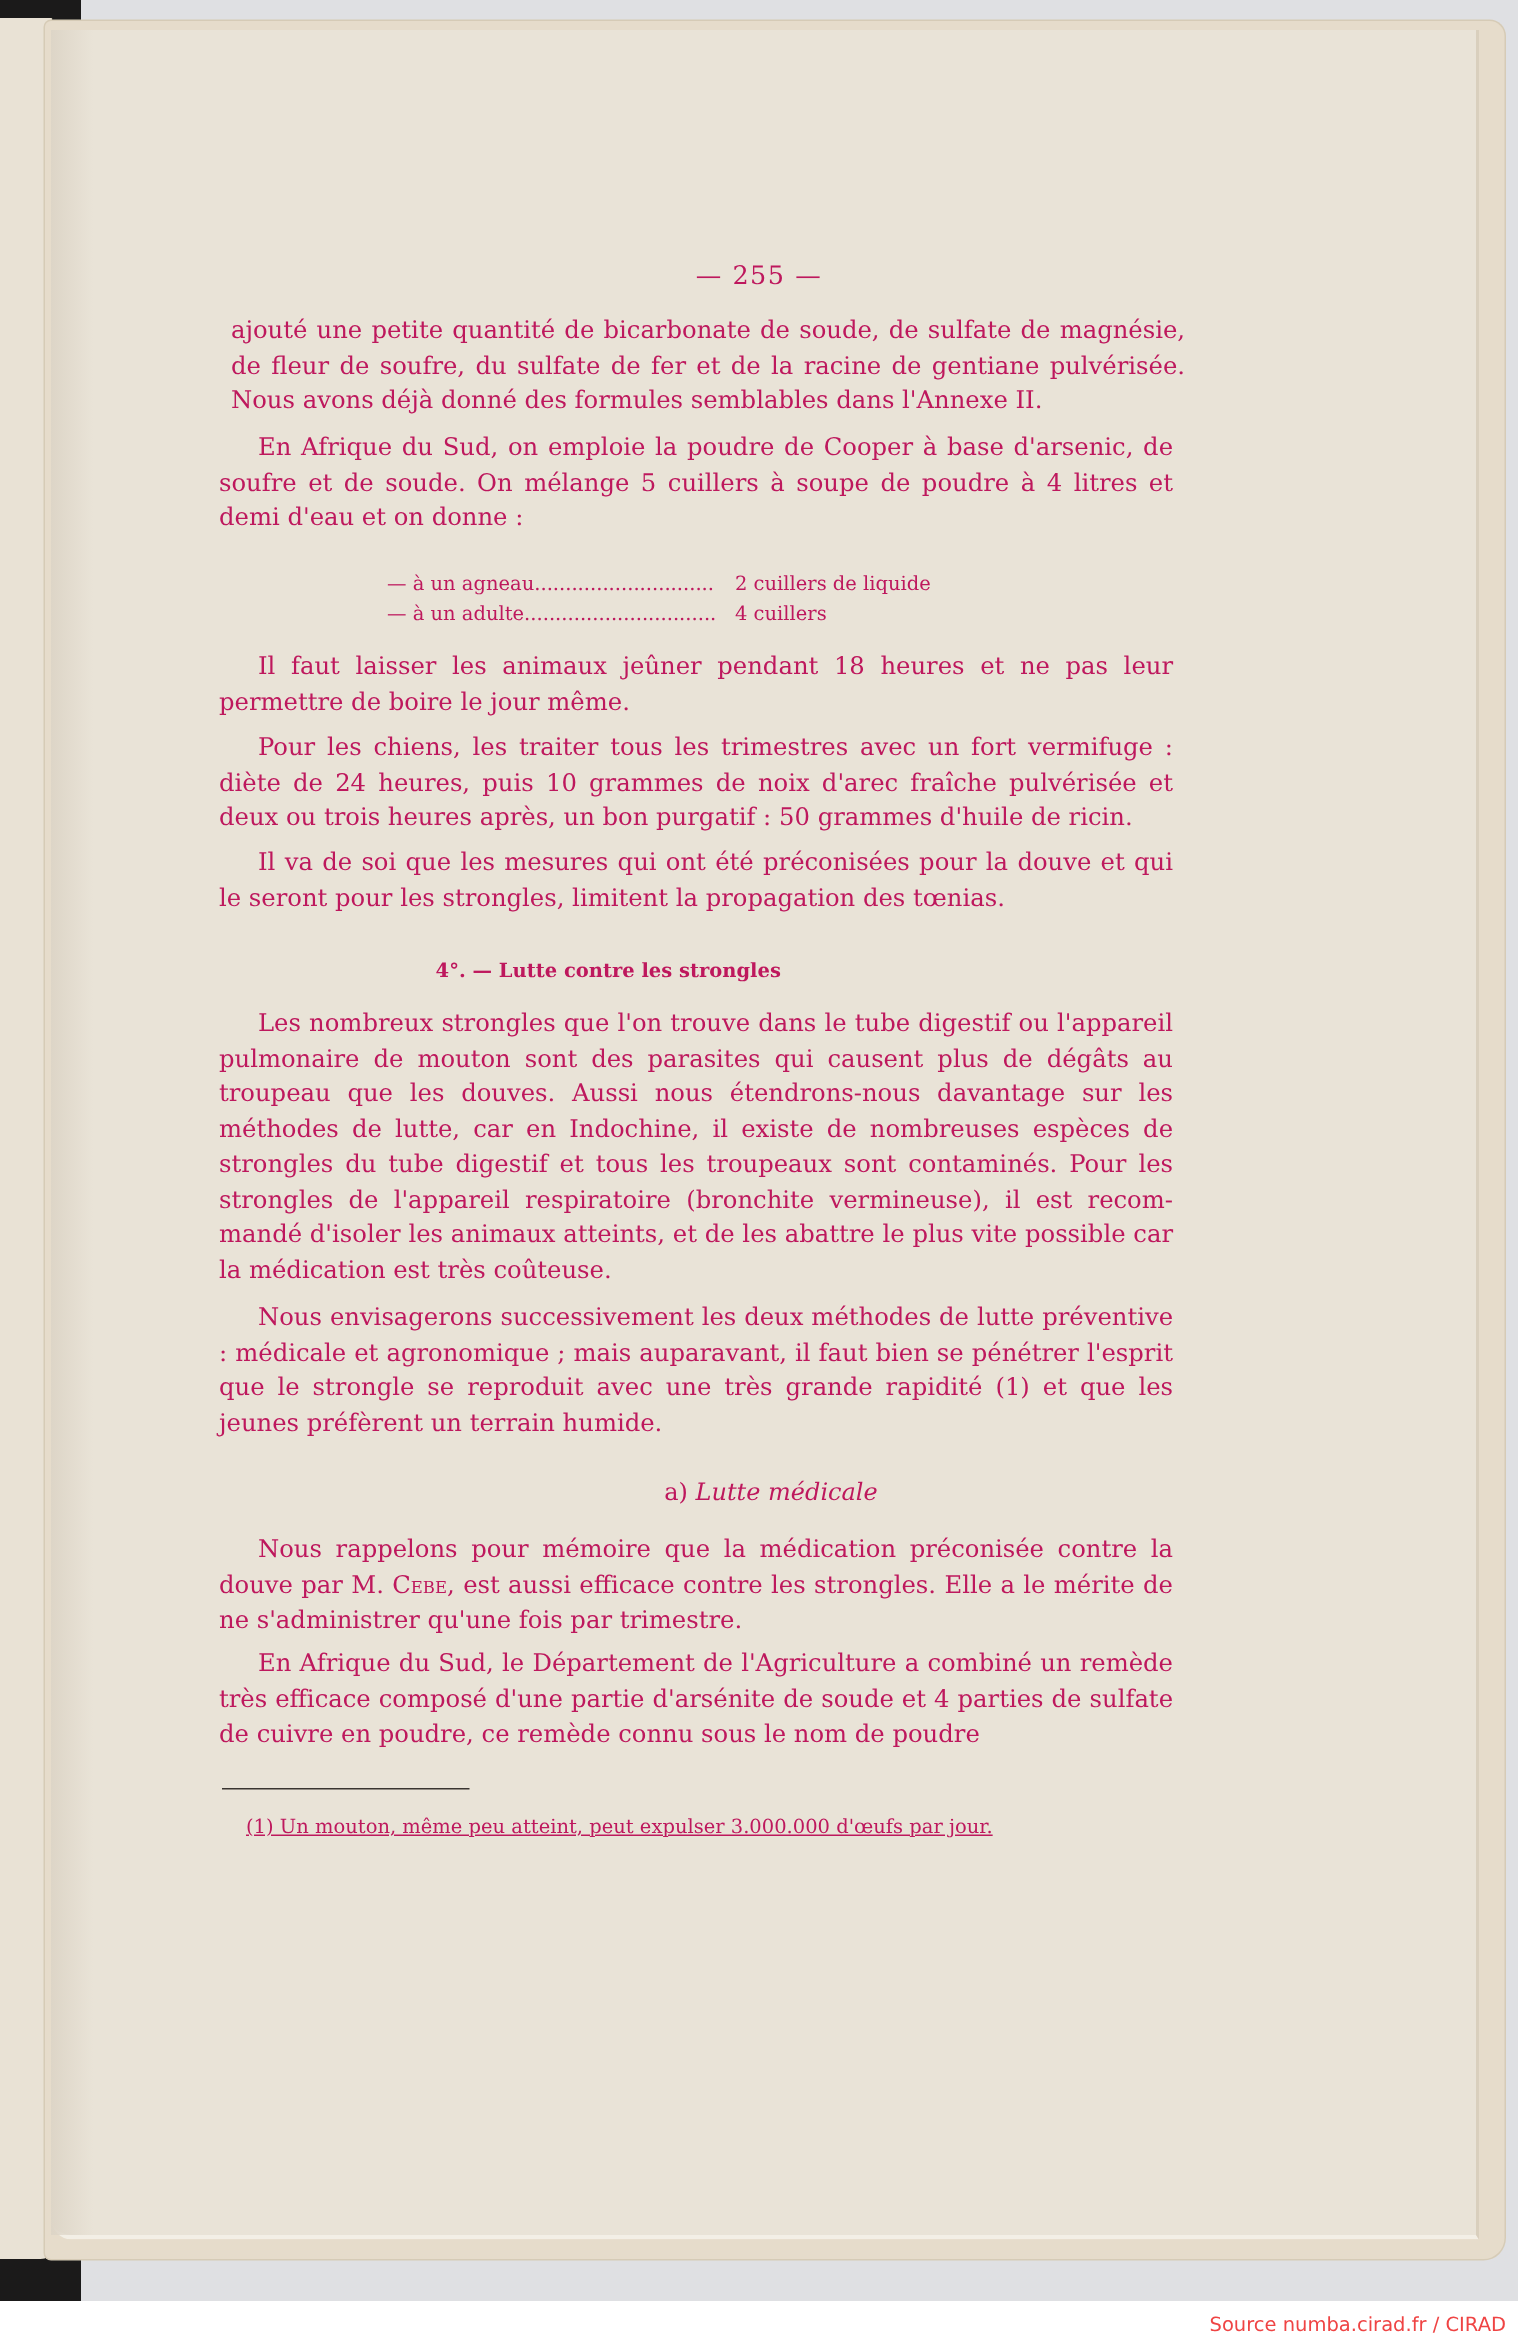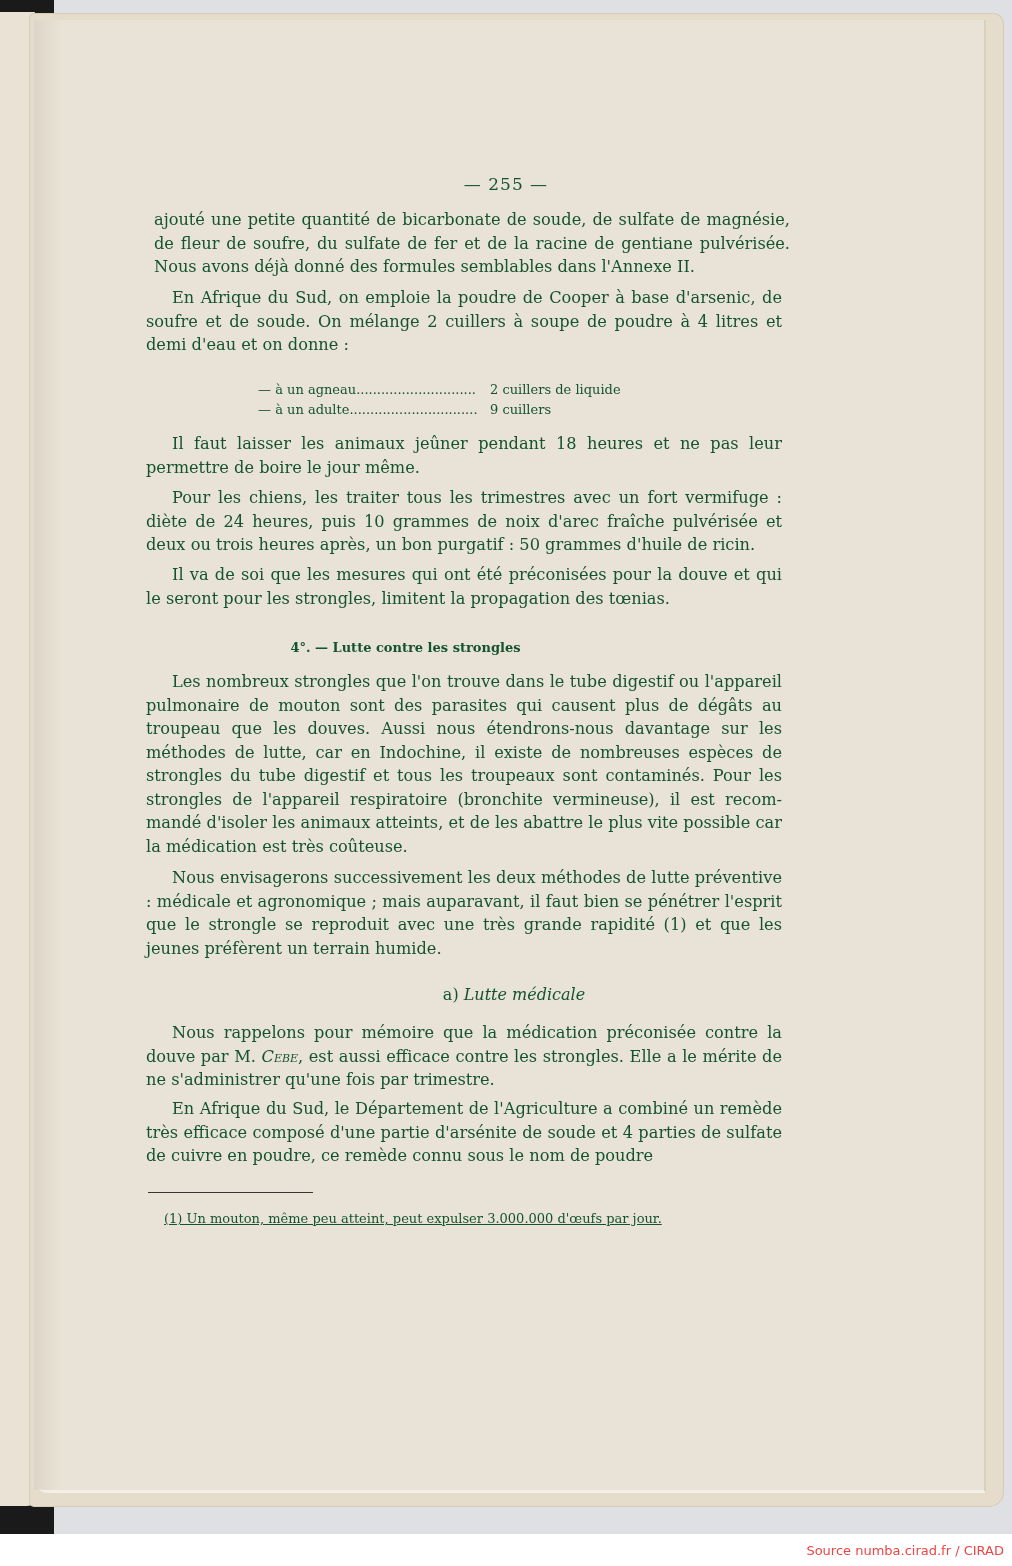--- a/index.html
+++ b/index.html
@@ -32,21 +32,21 @@
     position:absolute; left:34px; top:20px; width:950px; height:1470px;
     background:#e9e3d7;
     border-right:2px solid #d9cfbd;
     border-bottom:3px solid #f3efe6;
     border-bottom-left-radius:14px;
   }
   .page::before {
     content:""; position:absolute; left:0; top:0; width:28px; height:100%;
     background:linear-gradient(to right, #ddd5c7, rgba(233,227,215,0));
   }
-  .text { color:#14532d; }
+  .text { color:#be185d; }
   .page-number {
     position:absolute; left:0; width:1012px; top:174px;
     text-align:center; font-size:17px; letter-spacing:1px;
   }
   .para {
     position:absolute; left:146px; width:636px;
     font-size:16.2px; line-height:23.5px;
     text-align:justify; text-indent:26px;
     hyphens:manual;
   }
@@ -69,43 +69,43 @@
     position:absolute; left:148px; top:1192px; width:165px; height:1px;
     background:#3a3531;
   }
   .footnote {
     position:absolute; left:164px; top:1210px; font-size:13px; line-height:18px;text-decoration:underline;
   }
   .source {
     position:absolute; right:8px; top:1543px;
     font-family:"DejaVu Sans", sans-serif; font-size:13px; color:#ef4444;
   }
-  .sc { font-variant:small-caps;font-style:italic; }
+  .sc { font-variant:small-caps; }
 </style>
 </head>
 <body>
 
 <div class="backdrop"></div>
 <div class="binding-dark"></div>
 <div class="left-page"></div>
 <div class="page-stack"></div>
 <div class="page"></div>
 
 <div class="text page-number">— 255 —</div>
 
 <p class="text para" style="top:200px;margin:8px;text-indent:0;">ajouté une petite quantité de bicarbonate de soude, de sulfate de magnésie, de fleur de soufre, du sulfate de fer et de la racine de gentiane pulvérisée. Nous avons déjà donné des formules semblables dans l'Annexe II.</p>
-<p class="text para" style="top:286px;margin:0;">En Afrique du Sud, on emploie la poudre de Cooper à base d'arsenic, de soufre et de soude. On mélange 2 cuillers à soupe de poudre à 4 litres et demi d'eau et on donne :</p>
+<p class="text para" style="top:286px;margin:0;">En Afrique du Sud, on emploie la poudre de Cooper à base d'arsenic, de soufre et de soude. On mélange 5 cuillers à soupe de poudre à 4 litres et demi d'eau et on donne :</p>
 
 <div class="text table-row" style="top:380px;">
   <span class="label">— à un agneau.............................</span>
   <span class="value">2 cuillers de liquide</span>
 </div>
 <div class="text table-row" style="top:400px;">
   <span class="label">— à un adulte...............................</span>
-  <span class="value">9 cuillers</span>
+  <span class="value">4 cuillers</span>
 </div>
 
 <p class="text para" style="top:432px;margin:0;">Il faut laisser les animaux jeûner pendant 18 heures et ne pas leur permettre de boire le jour même.</p>
 <p class="text para" style="top:486px;margin:0;">Pour les chiens, les traiter tous les trimestres avec un fort vermifuge : diète de 24 heures, puis 10 grammes de noix d'arec fraîche pulvérisée et deux ou trois heures après, un bon purgatif : 50 grammes d'huile de ricin.</p>
 <p class="text para" style="top:563px;margin:0;">Il va de soi que les mesures qui ont été préconisées pour la douve et qui le seront pour les strongles, limitent la propagation des tœnias.</p>
 
 <div class="text section-heading">4°. — Lutte contre les strongles</div>
 
 <p class="text para" style="top:670px;margin:0;">Les nombreux strongles que l'on trouve dans le tube digestif ou l'appa­reil pulmonaire de mouton sont des parasites qui causent plus de dégâts au troupeau que les douves. Aussi nous étendrons-nous davantage sur les méthodes de lutte, car en Indochine, il existe de nombreuses espèces de strongles du tube digestif et tous les troupeaux sont contaminés. Pour les strongles de l'appareil respiratoire (bronchite vermineuse), il est recom­mandé d'isoler les animaux atteints, et de les abattre le plus vite possible car la médication est très coûteuse.</p>
 <p class="text para" style="top:866px;margin:0;">Nous envisagerons successivement les deux méthodes de lutte préven­tive : médicale et agronomique ; mais auparavant, il faut bien se pénétrer l'esprit que le strongle se reproduit avec une très grande rapidité (1) et que les jeunes préfèrent un terrain humide.</p>

